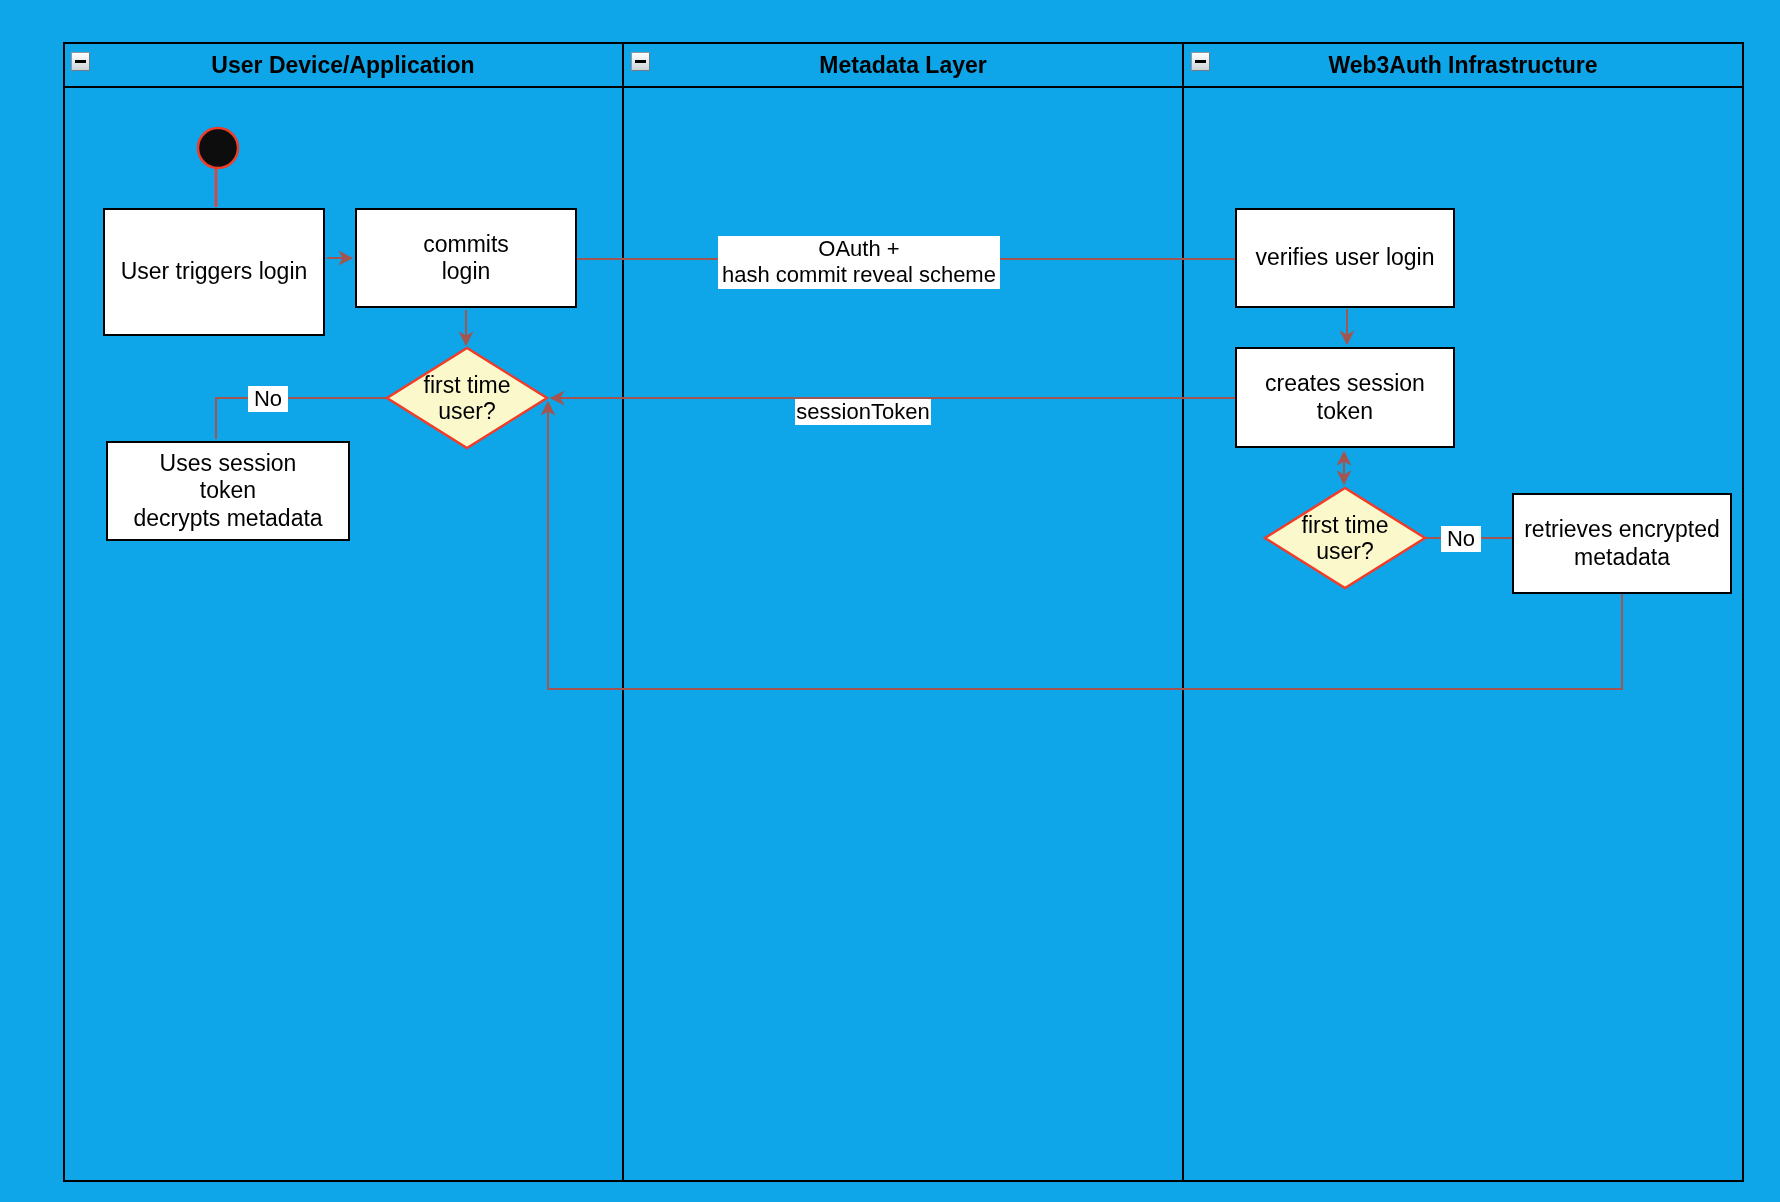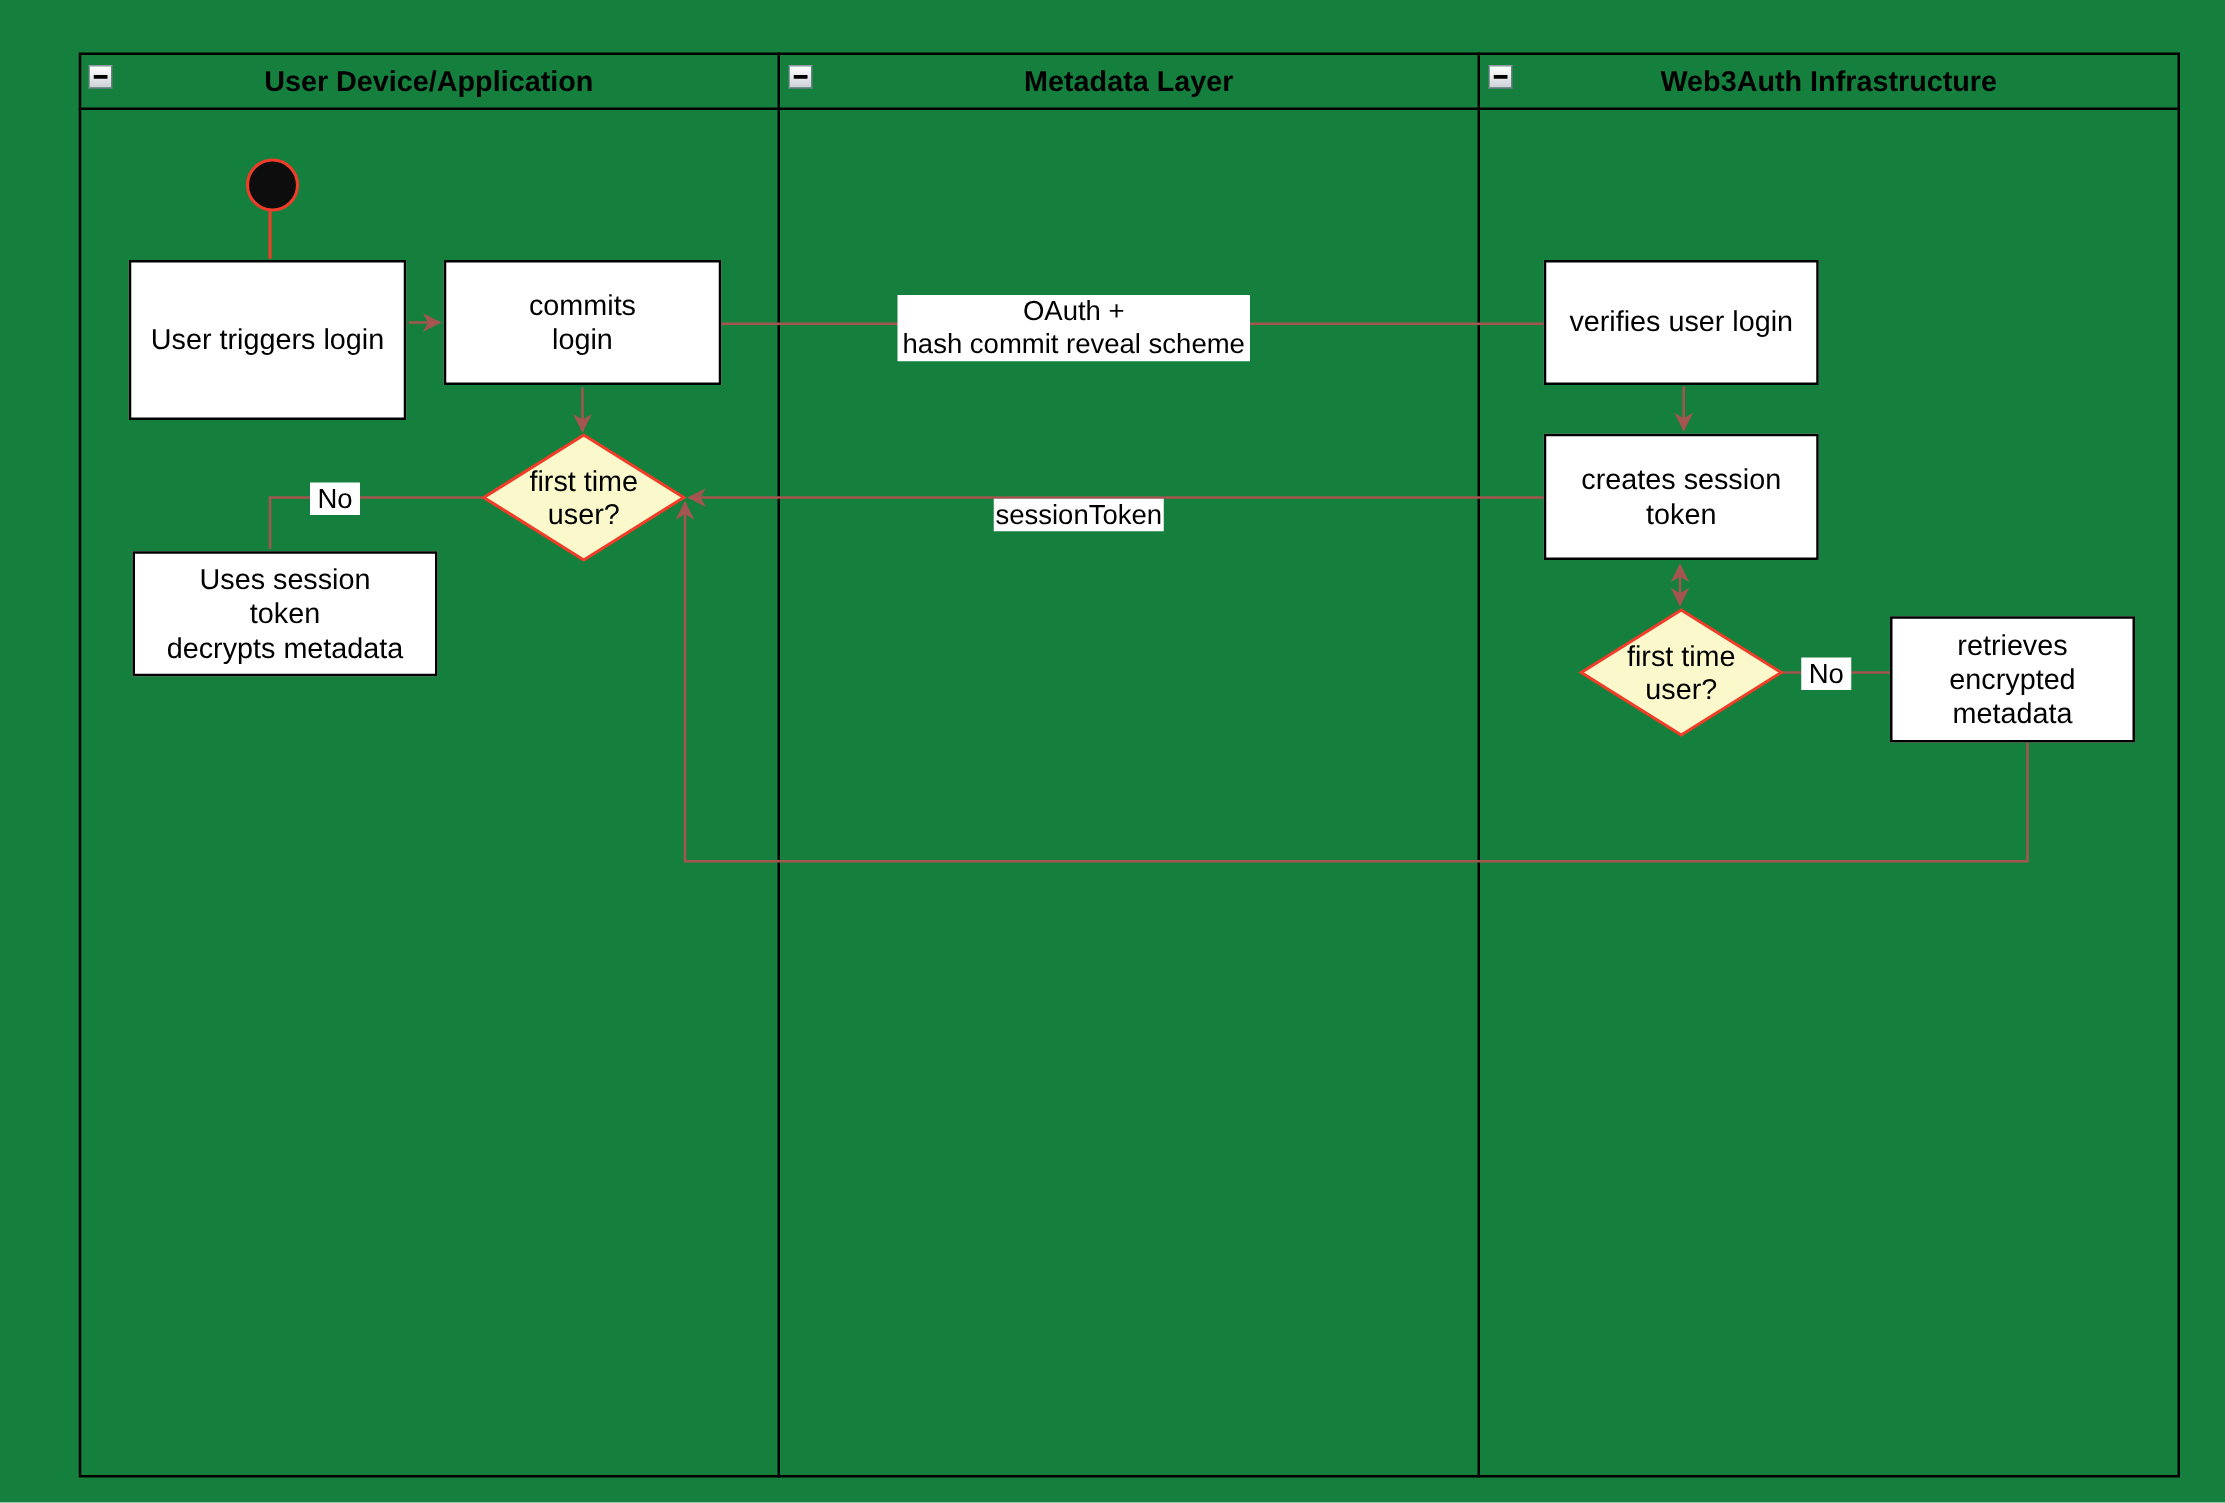--- a/index.html
+++ b/index.html
@@ -1,16 +1,16 @@
 <!DOCTYPE html>
 <html style="--edge: #A5554F; --accent_red: #F03C28; --decision_fill: #FBF9CB; --node_border: #000000; --start_fill: #0D0D0D;"><head>
 <meta charset="utf-8">
 <style>
   html,body{margin:0;padding:0;background:#ffffff;}
-  .canvas{position:relative;width:1780px;height:1202px;background:#15803d;
+  .canvas{position:relative;width:1780px;height:1202px;background:#0ea5e9;
           font-family:"Liberation Sans", sans-serif;color:#000;overflow:hidden;}
 
   
   .frame{position:absolute;left:63px;top:42px;width:1677px;height:1136px;border:2px solid #000;}
   .vdivider{position:absolute;top:42px;height:1140px;width:2px;background:#000;}
   .header-line{position:absolute;left:63px;top:86px;width:1681px;height:2px;background:#000;}
   .lane-title{position:absolute;top:42px;height:46px;width:560px;display:flex;align-items:center;
               justify-content:center;font-weight:bold;font-size:23px;}
   .collapse-btn{position:absolute;top:52px;width:19px;height:19px;box-sizing:border-box;
                 border:1px solid #8f99a6;background:linear-gradient(#ffffff,#cdd2d8);
@@ -108,21 +108,21 @@
     <div>creates session</div>
     <div>token</div>
   </div>
 
   <div class="node" style="left:106px;top:441px;width:244px;height:100px;">
     <div>Uses session</div>
     <div>token</div>
     <div>decrypts metadata</div>
   </div>
 
-  <div class="node" style="left:1512px;top:493px;width:196px;height:101px;">
+  <div class="node" style="left:1512px;top:493px;width:220px;height:101px;">
     <div>retrieves encrypted</div>
     <div>metadata</div>
   </div>
 
   <div class="diamond-label" style="left:387px;top:372px;">
     <div>first time</div>
     <div>user?</div>
   </div>
   <div class="diamond-label" style="left:1265px;top:512px;">
     <div>first time</div>

